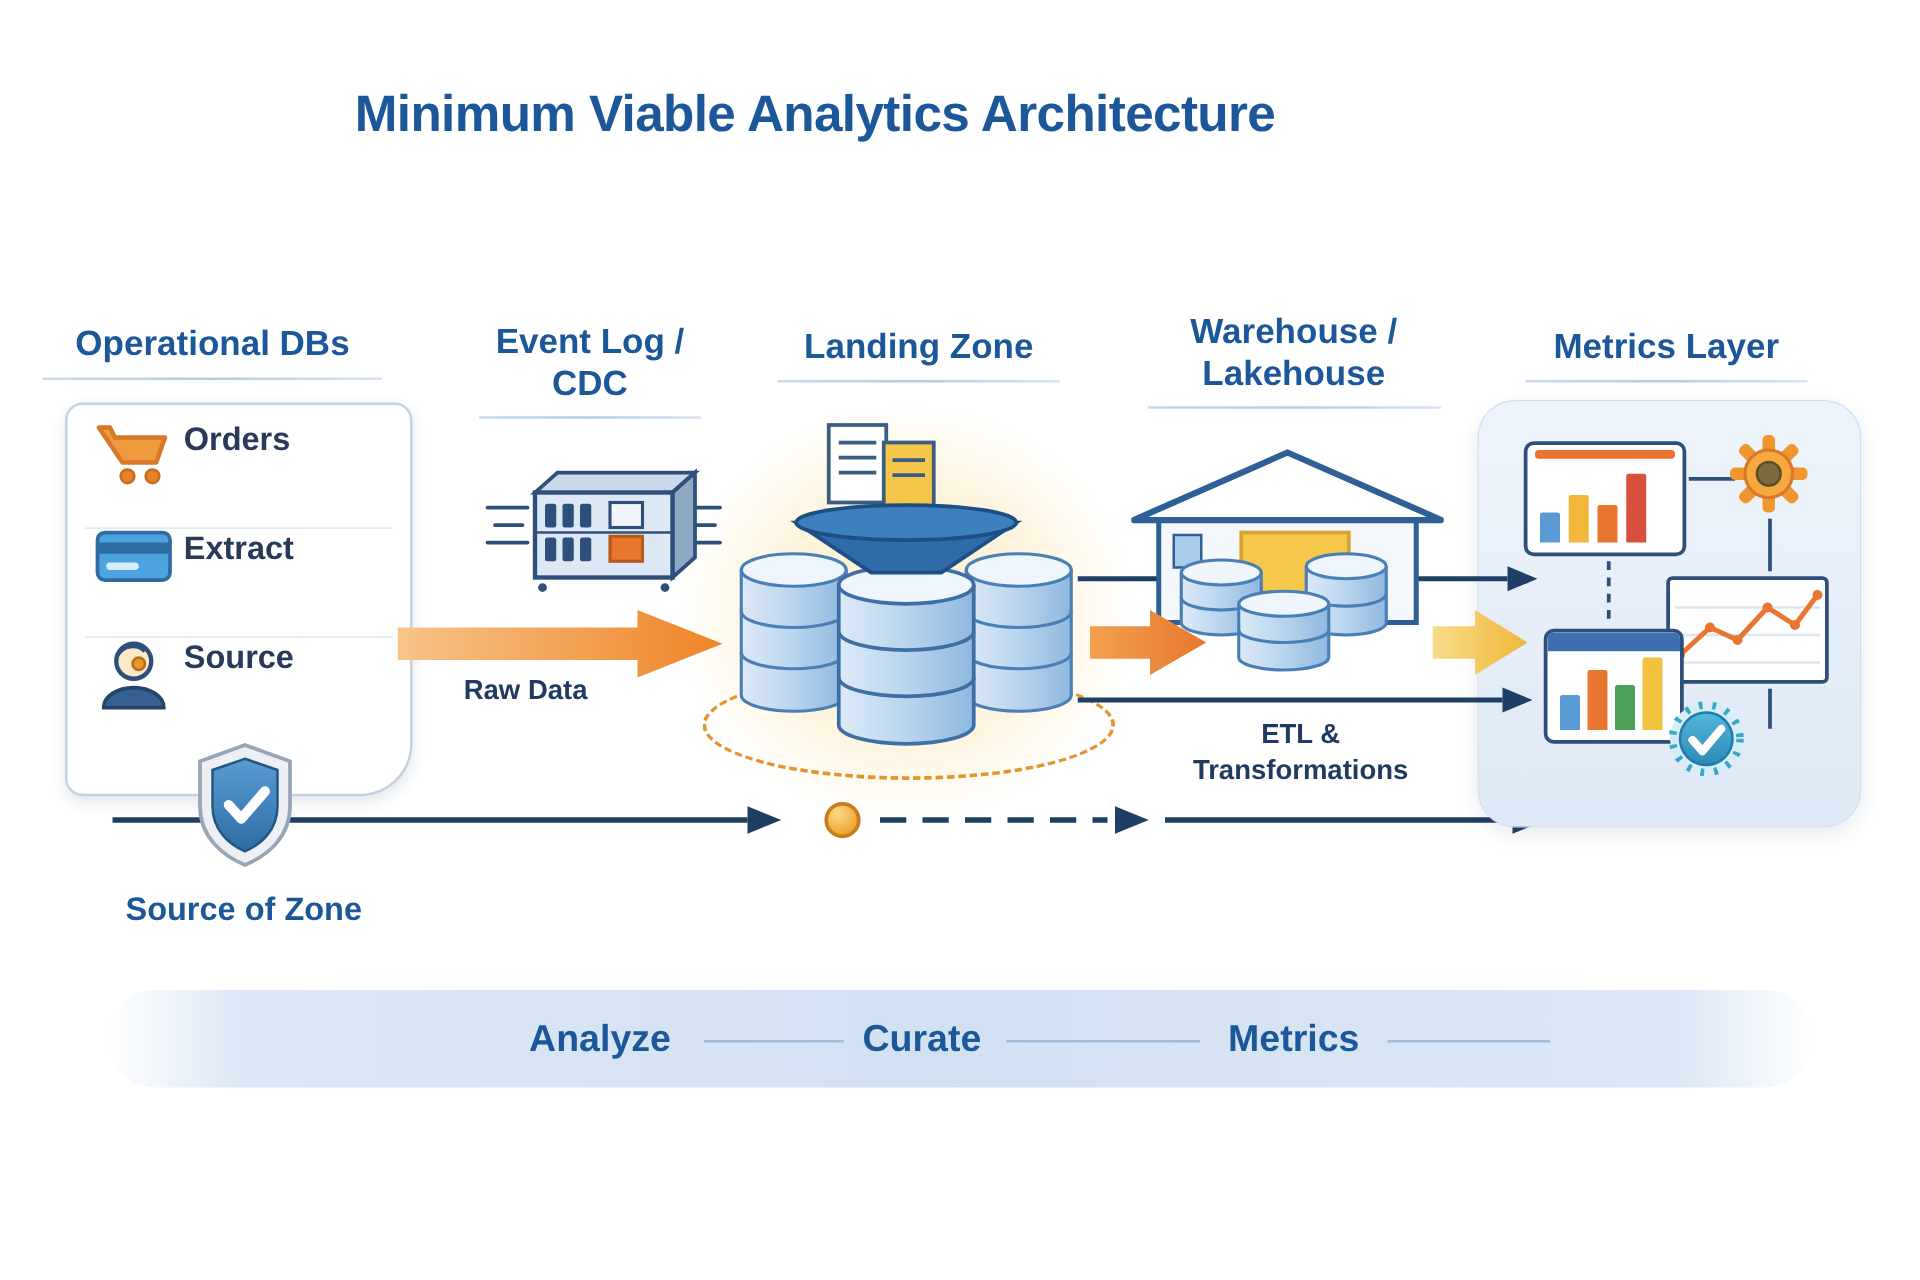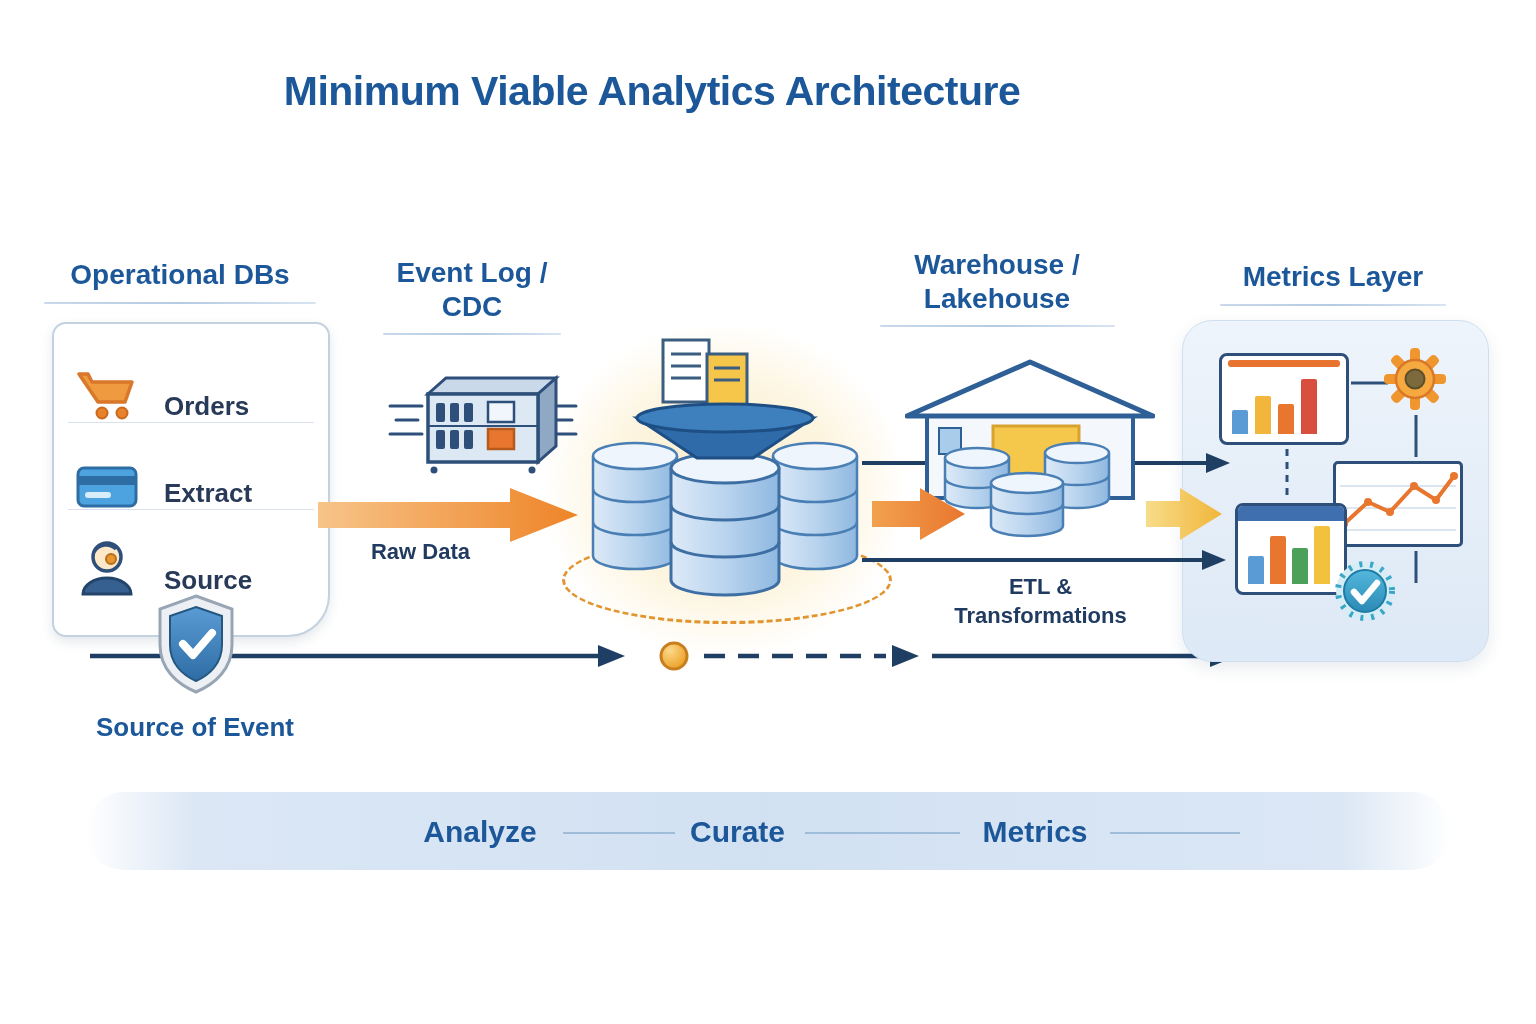--- a/index.html
+++ b/index.html
@@ -6,21 +6,21 @@
   .canvas{position:relative;width:1536px;height:1024px;background:#ffffff;overflow:hidden;
           font-family:"Liberation Sans", sans-serif;}
   .abs{position:absolute;}
   .title{top:68px;left:0;width:1304px;text-align:center;font-size:41px;font-weight:bold;
          color:#1c5799;letter-spacing:-0.5px;}
   .col-header{font-size:28px;font-weight:bold;color:#1c5799;text-align:center;line-height:1.2;}
   .col-header::after{content:"";display:block;height:2px;background:linear-gradient(90deg,#c9d9ea,#b5cbe2,#d8e4f1);
          margin:10px auto 0;width:94%;border-radius:2px;}
   .op-panel{left:52px;top:322px;width:278px;height:315px;background:#fff;border:2px solid #c4d1e0;
          border-radius:14px 14px 42px 14px;box-shadow:0 5px 12px rgba(30,63,99,.12);padding-top:12px;box-sizing:border-box;}
-  .op-row{height:86px;display:flex;align-items:flex-end;padding-left:20px;gap:24px;}
+  .op-row{height:86px;display:flex;align-items:flex-start;padding-left:20px;gap:7px;}
   .op-row + .op-divider{margin:0 14px;height:1px;background:#d9e2ec;}
   .op-divider{margin:0 14px;height:1px;background:#d9e2ec;}
   .op-label{font-size:26px;font-weight:600;color:#283a57;}
   .op-icon{width:66px;display:flex;justify-content:center;}
   .big-label{font-size:26px;font-weight:bold;color:#1c5799;text-align:center;}
   .flow-label{font-size:22px;font-weight:600;color:#203a60;text-align:center;line-height:1.3;}
   .glow{left:545px;top:325px;width:360px;height:330px;
         background:radial-gradient(ellipse at center,#fbeccb 0%,#fdf5e0 45%,rgba(253,245,224,0) 72%);}
   .stage-ellipse{left:562px;top:536px;width:330px;height:88px;border:3px dashed #e2952f;border-radius:50%;box-sizing:border-box;}
   .metrics-panel{left:1182px;top:320px;width:305px;height:340px;border-radius:30px;
@@ -34,23 +34,24 @@
   .stage-label{font-size:30px;font-weight:bold;color:#1c5799;text-align:center;}
   .stage-line{height:2px;background:#9fbcd8;}
 </style>
 </head>
 <body>
 
 <div class="canvas">
 
   <div class="abs title">Minimum Viable Analytics Architecture</div>
 
-  <div class="abs col-header" style="left:35px;top:258px;width:290px;">Operational DBs</div>
+  <div class="abs col-header" style="left:25px;top:258px;width:290px;">Operational DBs</div>
   <div class="abs col-header" style="left:377px;top:256px;width:190px;">Event Log / CDC</div>
-  <div class="abs col-header" style="left:872px;top:248px;width:250px;">Warehouse / Lakehouse</div>
+  <div class="abs col-header" style="left:615px;top:260px;width:240px;">Landing Zone</div>
+  <div class="abs col-header" style="left:910px;top:248px;width:250px;">Warehouse / Lakehouse</div>
   <div class="abs col-header" style="left:1213px;top:260px;width:240px;">Metrics Layer</div>
 
   <div class="abs glow"></div>
 
   <div class="abs" style="left:80px;top:631px;">
     <svg width="1180" height="50" viewBox="0 0 1180 50">
       <defs>
         <radialGradient id="dotg" cx="0.35" cy="0.3" r="0.9">
           <stop offset="0" stop-color="#fcd98a"></stop>
             <stop offset="1" stop-color="#e9930f"></stop>
@@ -111,21 +112,21 @@
         <linearGradient id="shg" x1="0" y1="0" x2="0" y2="1">
           <stop offset="0" stop-color="#5b9bd5"></stop>
             <stop offset="1" stop-color="#2e6da4"></stop>
         </linearGradient>
       </defs>
       <path d="M44 3 L80 16 V52 C80 76 63 91 44 99 C25 91 8 76 8 52 V16 Z" fill="#eceff3" stroke="#97a5b4" stroke-width="3"></path>
       <path d="M44 14 L70 23 V52 C70 70 58 82 44 88 C30 82 18 70 18 52 V23 Z" fill="url(#shg)" stroke="#24577f" stroke-width="2"></path>
       <path d="M31 51 l10 11 l19 -22" fill="none" stroke="#ffffff" stroke-width="8" stroke-linecap="round" stroke-linejoin="round"></path>
     </svg>
   </div>
-  <div class="abs big-label" style="left:55px;top:712px;width:280px;">Source of Event</div>
+  <div class="abs big-label" style="left:55px;top:712px;width:280px;">Source of Zone</div>
 
   <div class="abs" style="left:388px;top:368px;">
     <svg width="190" height="115" viewBox="0 0 190 115">
       <g stroke="#2e4f7a" stroke-width="3" stroke-linecap="round">
         <line x1="2" y1="38" x2="34" y2="38"></line>
           <line x1="8" y1="52" x2="30" y2="52"></line>
           <line x1="2" y1="66" x2="34" y2="66"></line>
         <line x1="156" y1="38" x2="188" y2="38"></line>
           <line x1="160" y1="52" x2="184" y2="52"></line>
           <line x1="156" y1="66" x2="188" y2="66"></line>

